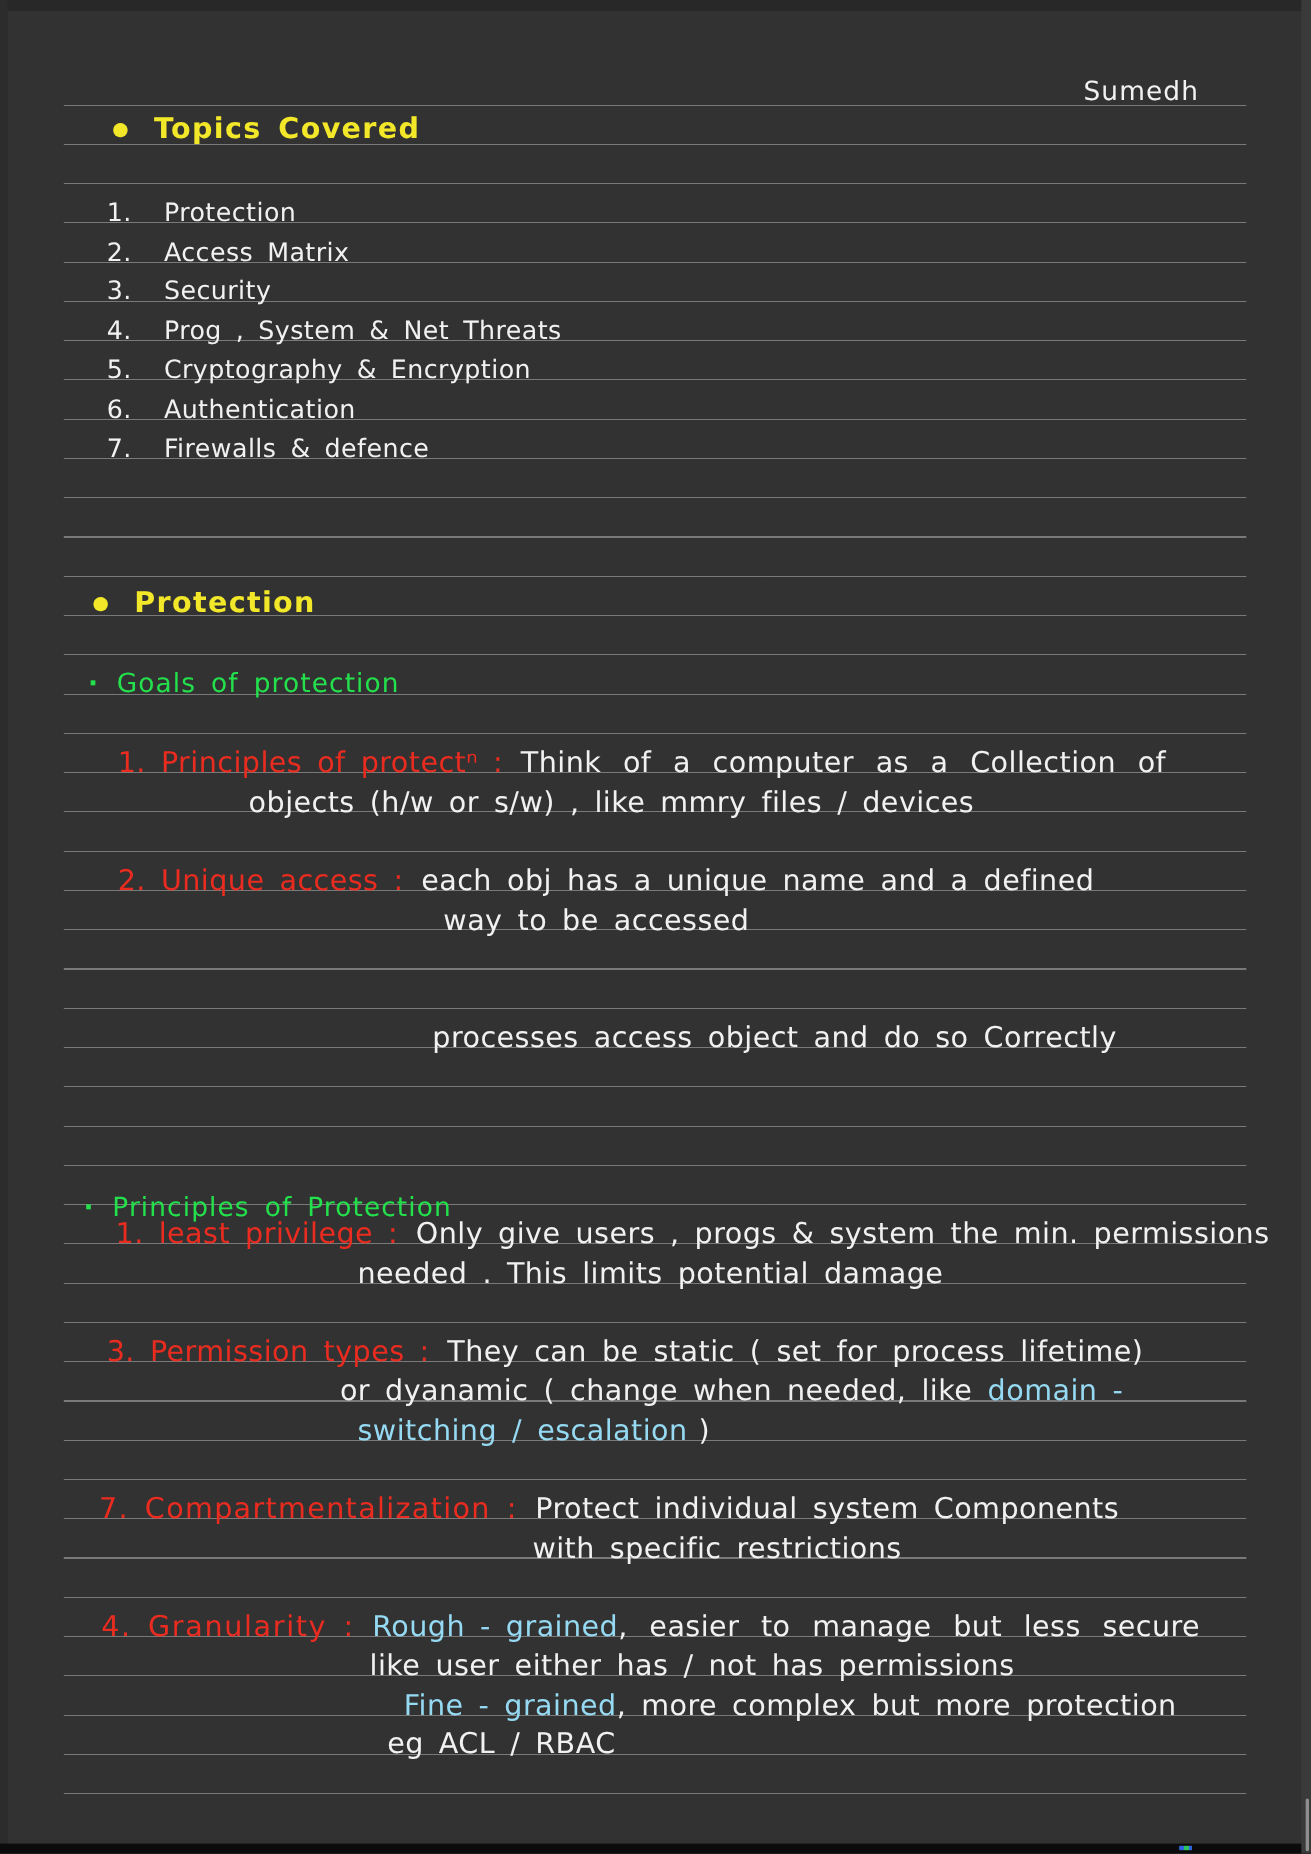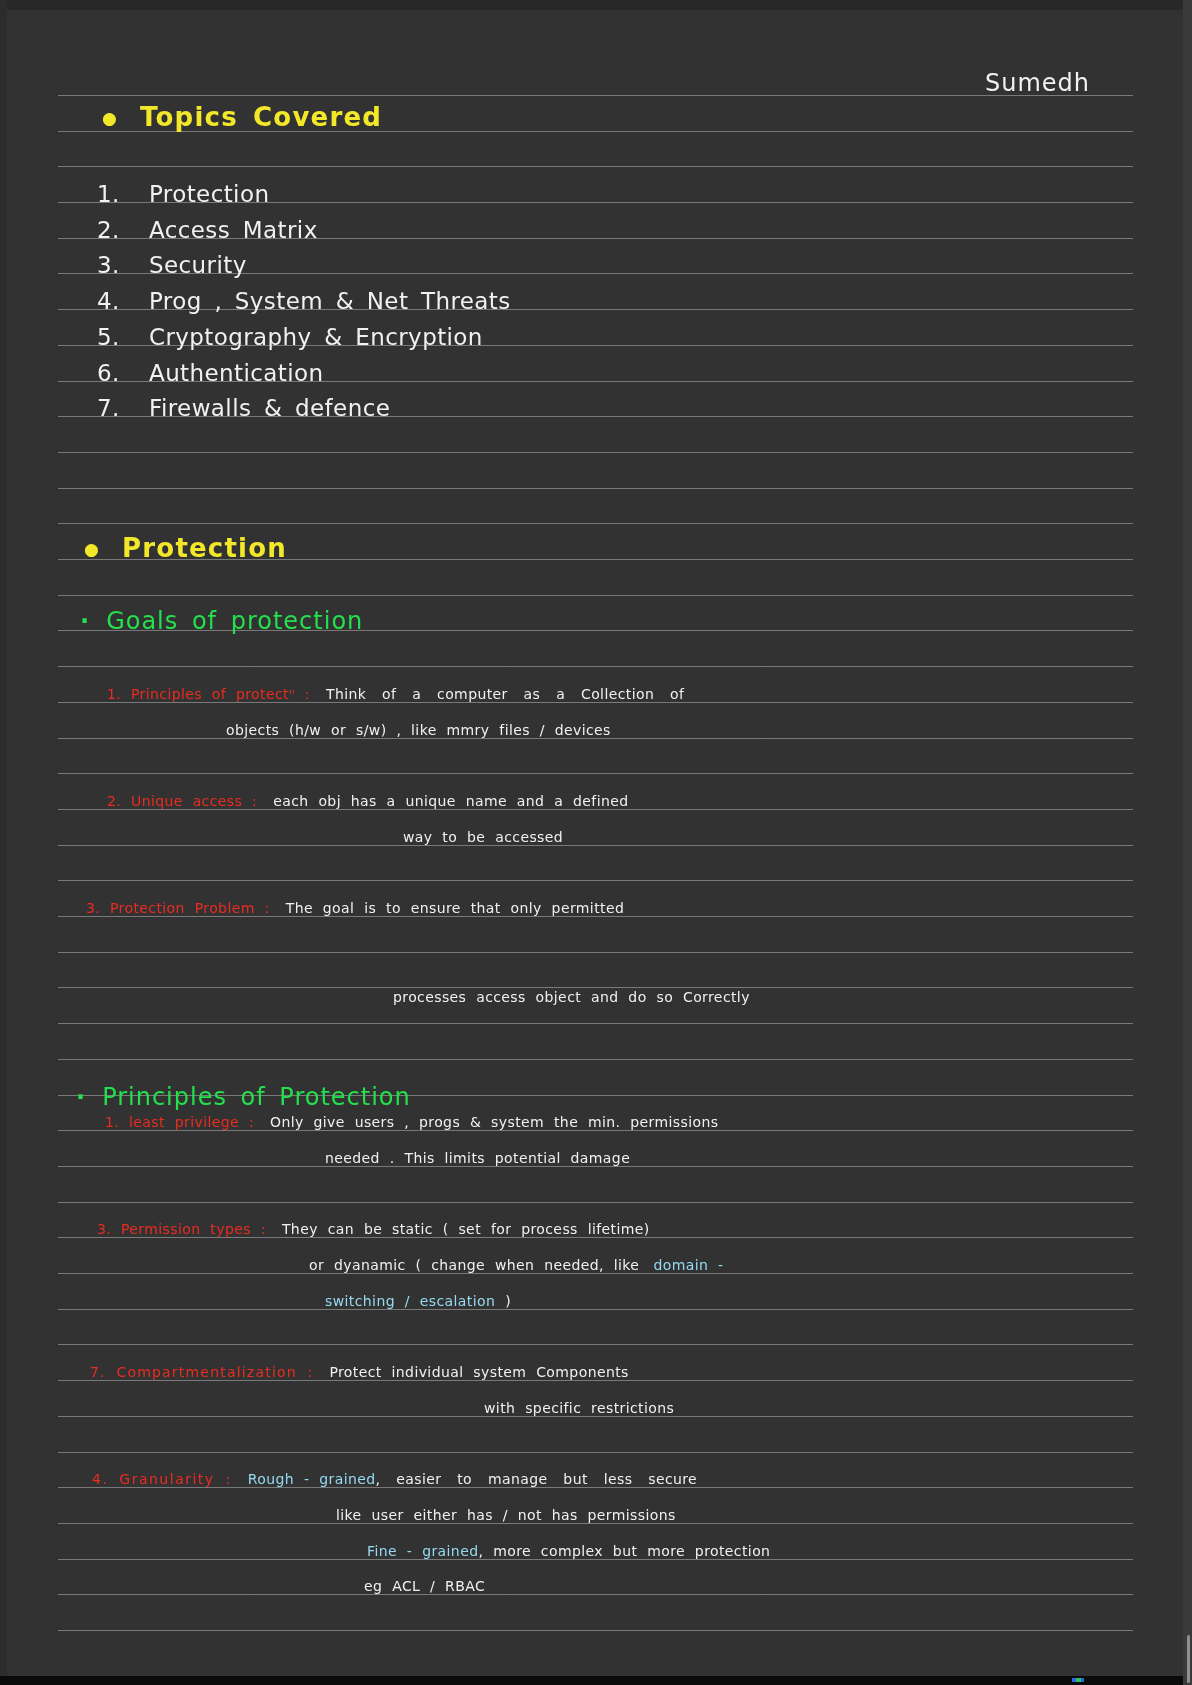--- a/index.html
+++ b/index.html
@@ -21,21 +21,21 @@
   .edge-left{position:absolute;top:0;left:0;bottom:0;width:7px;background:#2c2c2c;}
   .edge-bottom{position:absolute;bottom:0;left:0;right:0;height:9px;background:#0b0b0b;}
   .scroll-track{position:absolute;top:0;right:0;width:9px;height:1685px;background:#3a3a3a;}
   .scroll-thumb{position:absolute;right:2px;bottom:2px;width:3px;height:48px;background:#8f8f8f;border-radius:2px;}
   .artifact{position:absolute;left:1072px;top:1678px;width:16px;height:4px;
     background:linear-gradient(90deg,#2f63e0 0 4px,#2bc45e 4px 9px,#2f63e0 9px 12px,transparent 12px);}
 
   
   .ink{
     position:absolute;white-space:nowrap;line-height:30px;
-    font-size:14px;color:#f1f1f1;letter-spacing:.4px;word-spacing:5px;
+    font-size:26px;color:#f1f1f1;letter-spacing:.4px;word-spacing:5px;
   }
   .white{color:#f1f1f1}
   .red{color:#ea2c20}
   .yellow{color:#f2e829}
   .green{color:#23e04c}
   .cyan{color:#95daf2}
   .heading{font-size:26px;letter-spacing:1.2px;font-weight:bold;}
   .subheading{font-size:24px;letter-spacing:1px;}
   .bullet-dot{display:inline-block;margin-right:22px;font-size:17px;vertical-align:2px;}
   .small-dot{display:inline-block;margin-right:16px;font-weight:bold;}
@@ -97,24 +97,21 @@
   <div class="ink" style="left:107px;top:679px;">
     <span class="red term">1. Principles of protectⁿ :</span><span class="white wide">Think of a computer as a Collection of</span>
   </div>
   <div class="ink white" style="left:226px;top:715px;">objects (h/w or s/w) , like mmry files / devices</div>
 
   <div class="ink" style="left:107px;top:786px;">
     <span class="red term">2. Unique access :</span><span class="white">each obj has a unique name and a defined</span>
   </div>
   <div class="ink white" style="left:403px;top:822px;">way to be accessed</div>
 
-  <div class="ink" style="left:86px;top:893px;">
-    <span class="red term">3. Protection Problem :</span><span class="white">The goal is to ensure that only permitted</span>
-  </div>
-  <div class="ink white" style="left:393px;top:982px;">processes access object and do so Correctly</div>
+  <div class="ink white" style="left:393px;top:929px;">processes access object and do so Correctly</div>
 
   <div class="ink green subheading" style="left:76px;top:1082px;">
     <span class="small-dot">·</span><span>Principles of Protection</span>
   </div>
 
   <div class="ink" style="left:105px;top:1107px;">
     <span class="red term">1. least privilege :</span><span class="white">Only give users , progs &amp; system the min. permissions</span>
   </div>
   <div class="ink white" style="left:325px;top:1143px;">needed . This limits potential damage</div>
 
@@ -133,15 +130,15 @@
   </div>
   <div class="ink white" style="left:484px;top:1393px;">with specific restrictions</div>
 
   <div class="ink" style="left:92px;top:1464px;">
     <span class="red term" style="letter-spacing:1.5px;">4. Granularity :</span><span class="cyan">Rough - grained</span><span class="white wide">, easier to manage but less secure</span>
   </div>
   <div class="ink white" style="left:336px;top:1500px;">like user either has / not has permissions</div>
   <div class="ink" style="left:367px;top:1536px;">
     <span class="cyan">Fine - grained</span><span class="white">, more complex but more protection</span>
   </div>
-  <div class="ink white" style="left:352px;top:1571px;margin-left:12px;">eg ACL / RBAC</div>
+  <div class="ink white" style="left:352px;top:1571px;">eg ACL / RBAC</div>
 
 </div>
 
 </body></html>

